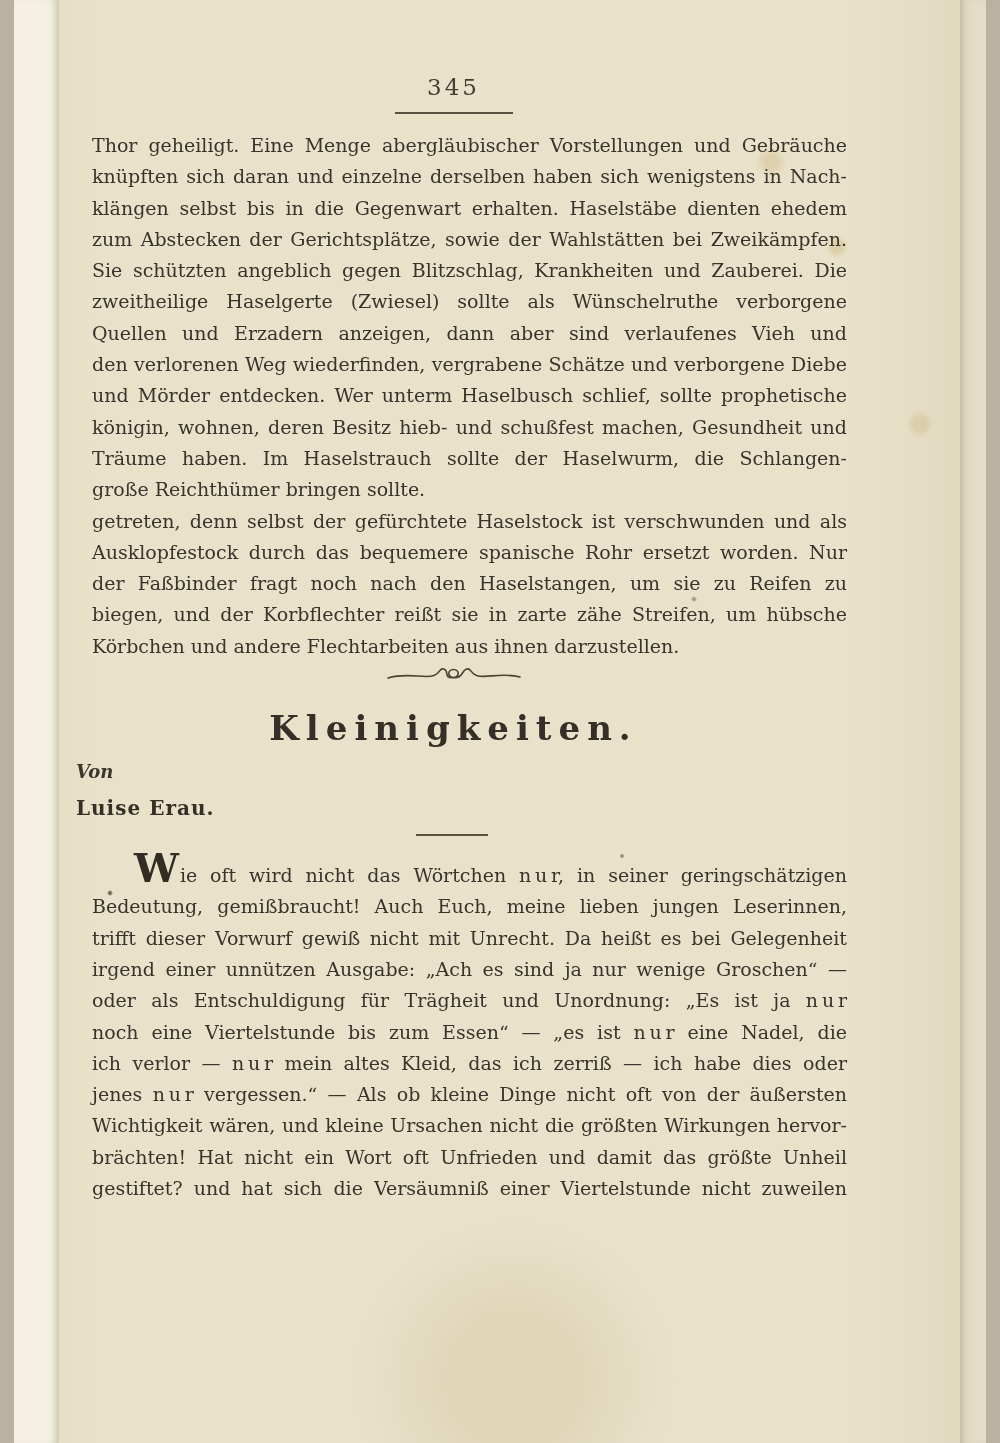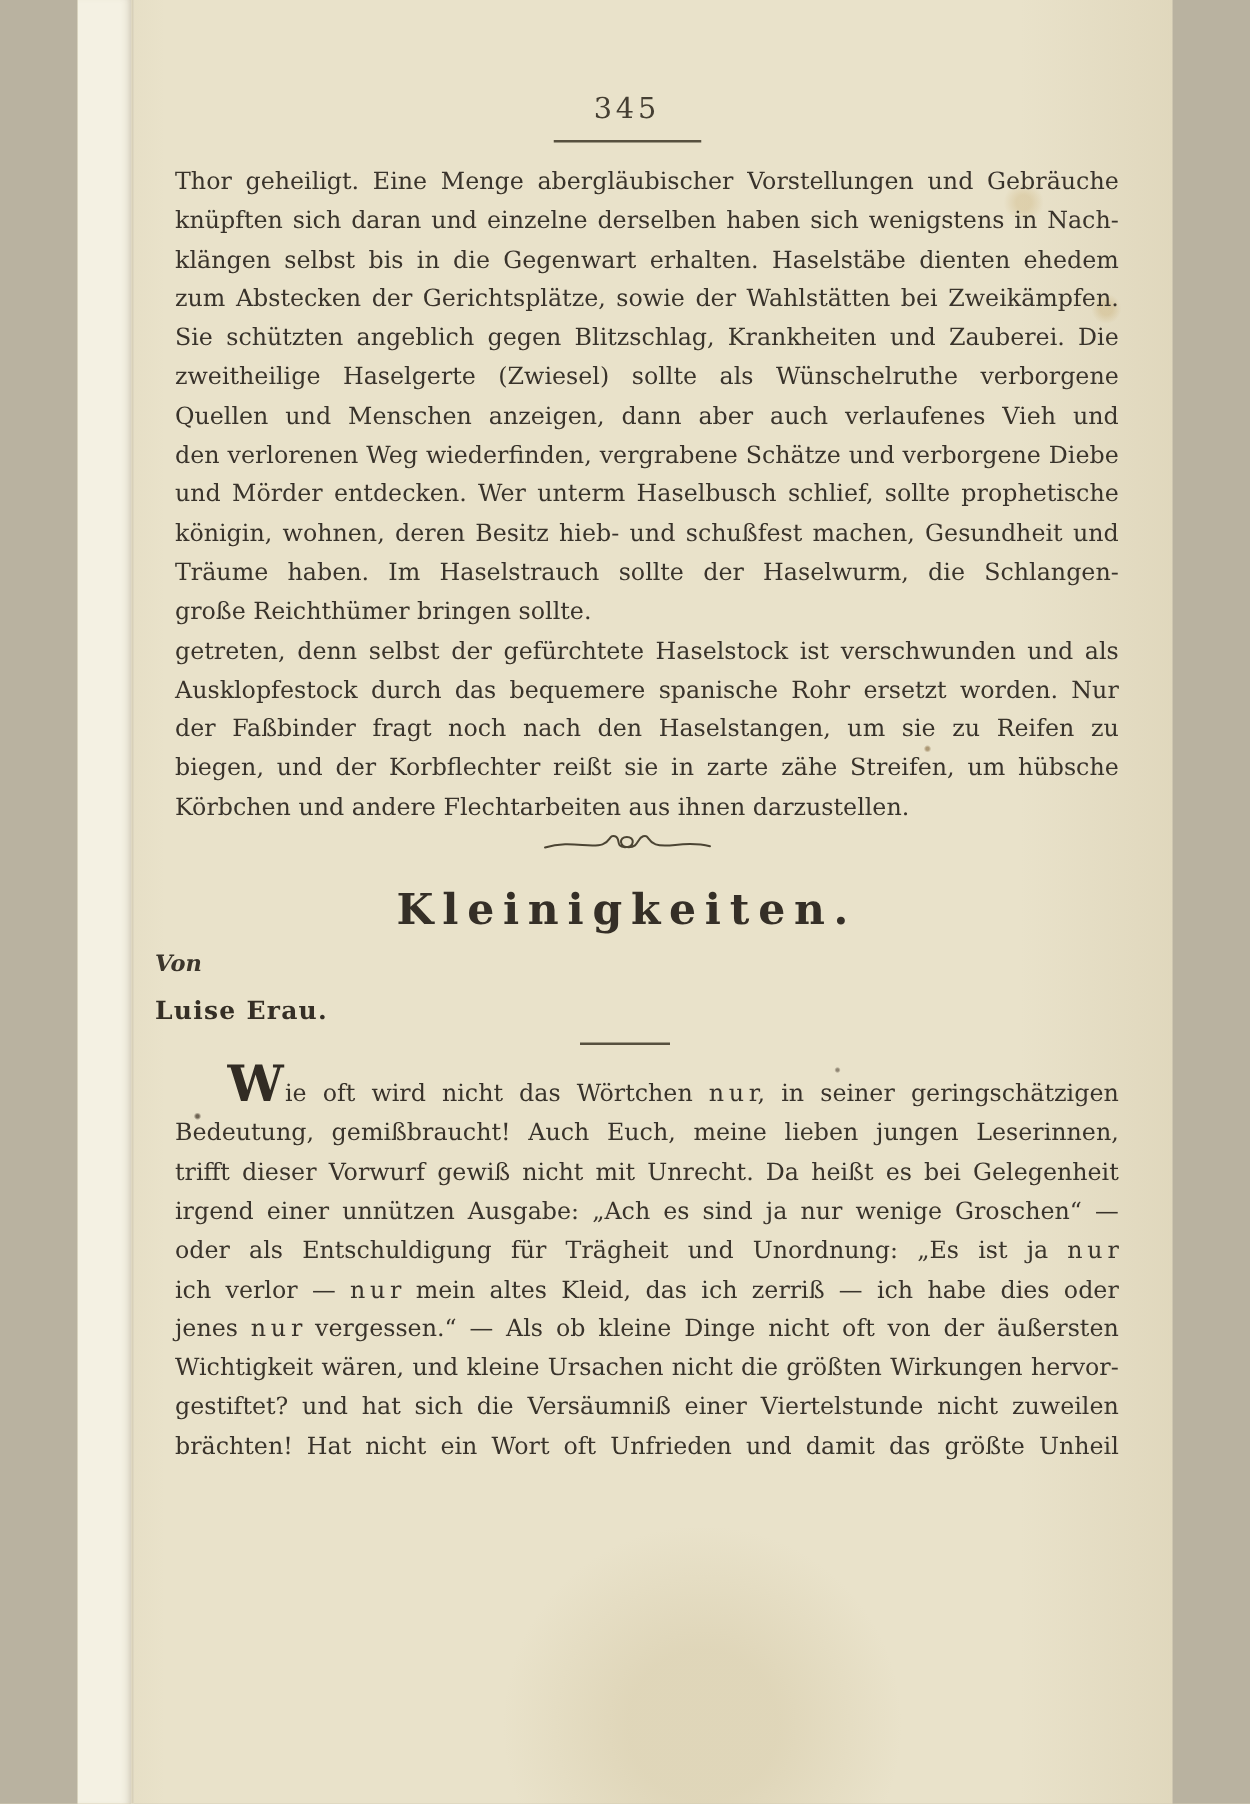--- a/index.html
+++ b/index.html
@@ -1,19 +1,19 @@
 <!DOCTYPE html>
 <html lang="de"><head>
 <meta charset="utf-8">
 <style>
   html,body{margin:0;padding:0;}
   body{background:#b9b2a0;font-family:"DejaVu Serif","Liberation Serif",serif;}
   .scan{
     position:relative;
-    width:876px;height:1443px;
+    width:972px;height:1443px;
     margin:0 auto;
     overflow:hidden;
     color:#39332b;
     background-color:#e9e2ca;
     background-image:
       radial-gradient(circle at 757px 162px, rgba(193,162,96,.28) 0 6px, rgba(193,162,96,0) 16px),
       radial-gradient(circle at 823px 247px, rgba(193,162,96,.30) 0 5px, rgba(193,162,96,0) 12px),
       radial-gradient(circle at 906px 424px, rgba(193,162,96,.26) 0 6px, rgba(193,162,96,0) 14px),
       radial-gradient(circle at 680px 599px, rgba(120,90,45,.55) 0 1.2px, rgba(120,90,45,0) 3px),
       radial-gradient(circle at 96px 893px, rgba(70,58,44,.75) 0 1.2px, rgba(70,58,44,0) 3px),
@@ -103,21 +103,21 @@
 
   <div class="column">
 
     <div class="para">
       <div class="tl">Thor geheiligt. Eine Menge abergläubischer Vorstellungen und Gebräuche</div>
       <div class="tl">knüpften sich daran und einzelne derselben haben sich wenigstens in Nach-</div>
       <div class="tl">klängen selbst bis in die Gegenwart erhalten. Haselstäbe dienten ehedem</div>
       <div class="tl">zum Abstecken der Gerichtsplätze, sowie der Wahlstätten bei Zweikämpfen.</div>
       <div class="tl">Sie schützten angeblich gegen Blitzschlag, Krankheiten und Zauberei. Die</div>
       <div class="tl">zweitheilige Haselgerte (Zwiesel) sollte als Wünschelruthe verborgene</div>
-      <div class="tl">Quellen und Menschen anzeigen, dann aber auch verlaufenes Vieh und</div>
+      <div class="tl">Quellen und Erzadern anzeigen, dann aber sind verlaufenes Vieh und</div>
       <div class="tl">den verlorenen Weg wiederfinden, vergrabene Schätze und verborgene Diebe</div>
       <div class="tl">und Mörder entdecken. Wer unterm Haselbusch schlief, sollte prophetische</div>
       <div class="tl">königin, wohnen, deren Besitz hieb- und schußfest machen, Gesundheit und</div>
       <div class="tl">Träume haben. Im Haselstrauch sollte der Haselwurm, die Schlangen-</div>
       <div class="tl last">große Reichthümer bringen sollte.</div>
     </div>
 
     <div class="para">
       <div class="tl">getreten, denn selbst der gefürchtete Haselstock ist verschwunden und als</div>
       <div class="tl">Ausklopfestock durch das bequemere spanische Rohr ersetzt worden. Nur</div>
@@ -136,21 +136,22 @@
     <div class="von">Von</div>
     <div class="author">Luise Erau.</div>
     <div class="author-rule"></div>
 
     <div class="para article">
       <div class="tl indent2"><span class="initial">W</span><span>ie oft wird nicht das Wörtchen n u r, in seiner geringschätzigen</span></div>
       <div class="tl">Bedeutung, gemißbraucht! Auch Euch, meine lieben jungen Leserinnen,</div>
       <div class="tl">trifft dieser Vorwurf gewiß nicht mit Unrecht. Da heißt es bei Gelegenheit</div>
       <div class="tl">irgend einer unnützen Ausgabe: „Ach es sind ja nur wenige Groschen“ —</div>
       <div class="tl">oder als Entschuldigung für Trägheit und Unordnung: „Es ist ja n u r</div>
+      <div class="tl">noch eine Viertelstunde bis zum Essen“ — „es ist n u r eine Nadel, die</div>
       <div class="tl">ich verlor — n u r mein altes Kleid, das ich zerriß — ich habe dies oder</div>
       <div class="tl">jenes n u r vergessen.“ — Als ob kleine Dinge nicht oft von der äußersten</div>
       <div class="tl">Wichtigkeit wären, und kleine Ursachen nicht die größten Wirkungen hervor-</div>
+      <div class="tl">brächten! Hat nicht ein Wort oft Unfrieden und damit das größte Unheil</div>
       <div class="tl">gestiftet? und hat sich die Versäumniß einer Viertelstunde nicht zuweilen</div>
-      <div class="tl">brächten! Hat nicht ein Wort oft Unfrieden und damit das größte Unheil</div>
     </div>
 
   </div>
 </div>
 
 </body></html>

